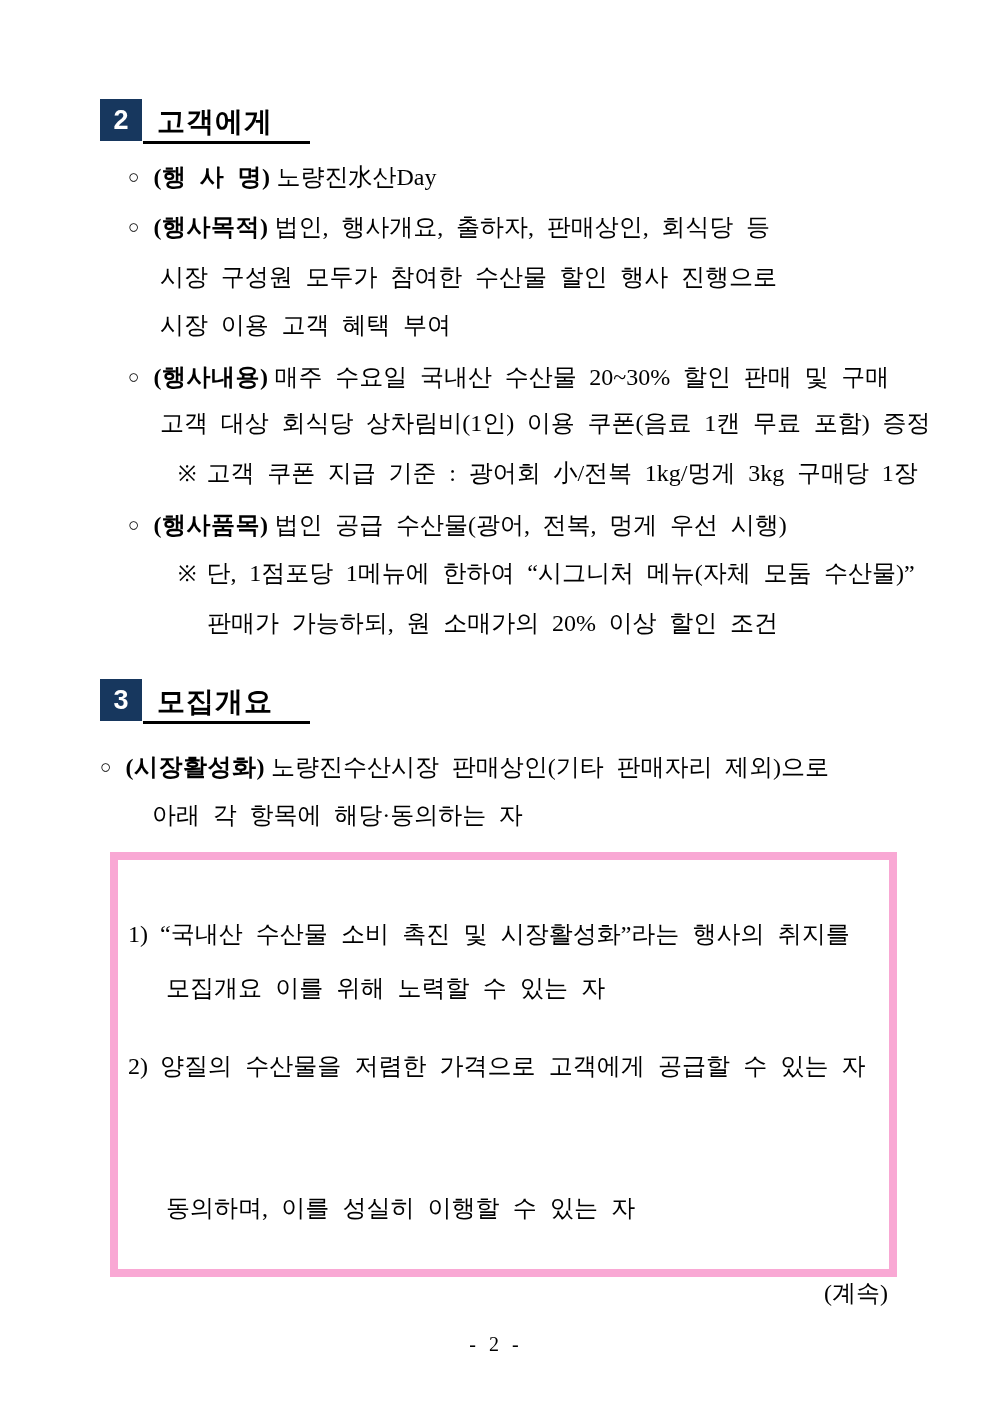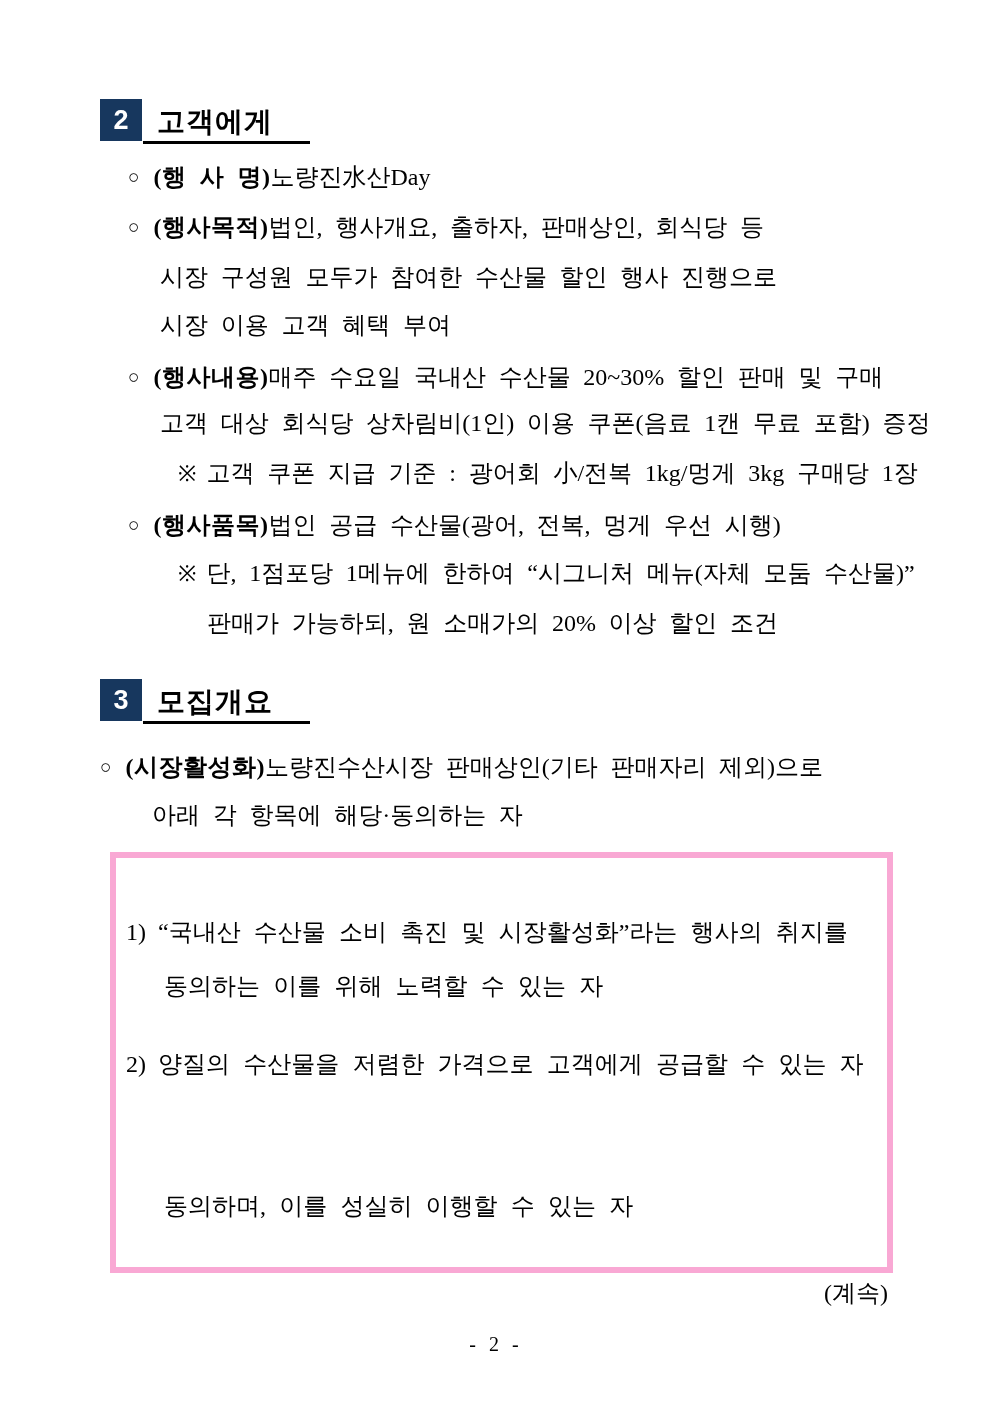--- a/index.html
+++ b/index.html
@@ -26,24 +26,24 @@
   }
   .underline{
     position:absolute;left:43px;top:42px;width:167px;height:3px;background:#000;
   }
   .line{
     position:absolute;font-size:24px;line-height:32px;white-space:nowrap;
     word-spacing:0.28em;
   }
   .line .mk{display:inline-block;margin-right:14px;font-size:19px;vertical-align:2px;}
   .line .ref{display:inline-block;margin-right:10px;font-size:22px;}
-  .line b{font-weight:bold;letter-spacing:0.5px;}
+  .line b{font-weight:bold;margin-right:6px;letter-spacing:0.5px;}
   .criteria-box{
     position:absolute;left:110px;top:852px;width:771px;height:409px;
-    border:6px solid #f9a8d4;background:#fff;
+    border:8px solid #f9a8d4;background:#fff;
   }
   .citem{position:absolute;font-size:24px;line-height:32px;white-space:nowrap;word-spacing:0.30em;}
   .citem .inum{display:inline-block;margin-right:12px;}
   .footer-cont{position:absolute;top:1277px;right:104px;font-size:24px;}
   .page-num{position:absolute;top:1333px;left:0;width:100%;text-align:center;font-size:20px;letter-spacing:4px;}
 </style>
 </head>
 <body>
 
 <div class="page">
@@ -99,21 +99,21 @@
   </div>
   <div class="line" style="left:152px;top:799px;">
     <span>아래 각 항목에 해당·동의하는 자</span>
   </div>
 
   <div class="criteria-box">
     <div class="citem" style="left:10px;top:58px;">
       <span class="inum">1)</span><span>“국내산 수산물 소비 촉진 및 시장활성화”라는 행사의 취지를</span>
     </div>
     <div class="citem" style="left:48px;top:112px;">
-      <span>동의하는 이를 위해 노력할 수 있는 자</span>
+      <span>모집개요 이를 위해 노력할 수 있는 자</span>
     </div>
 
     <div class="citem" style="left:10px;top:190px;">
       <span class="inum">2)</span><span>양질의 수산물을 저렴한 가격으로 고객에게 공급할 수 있는 자</span>
     </div>
 
     <div class="citem" style="left:48px;top:332px;">
       <span>동의하며, 이를 성실히 이행할 수 있는 자</span>
     </div>
   </div>

